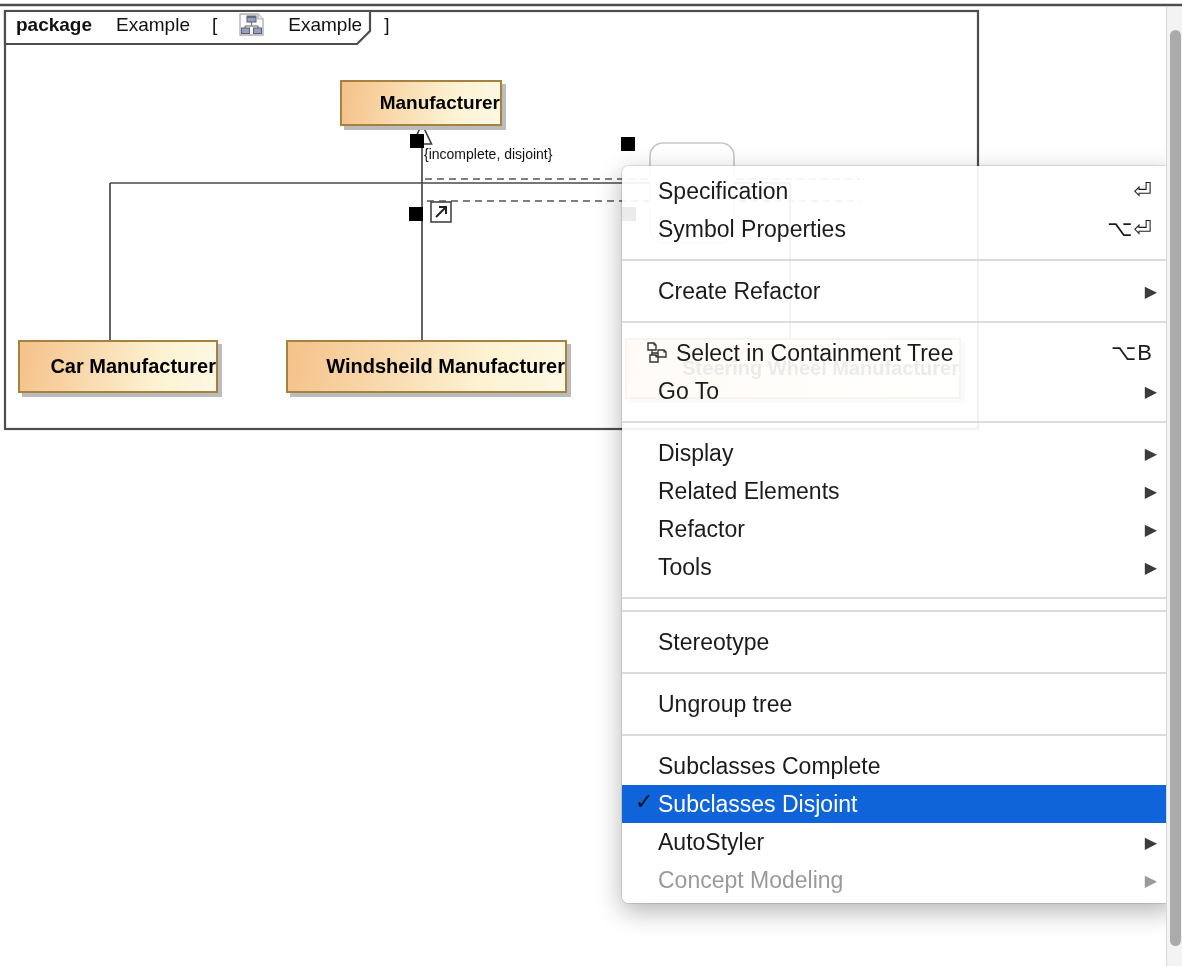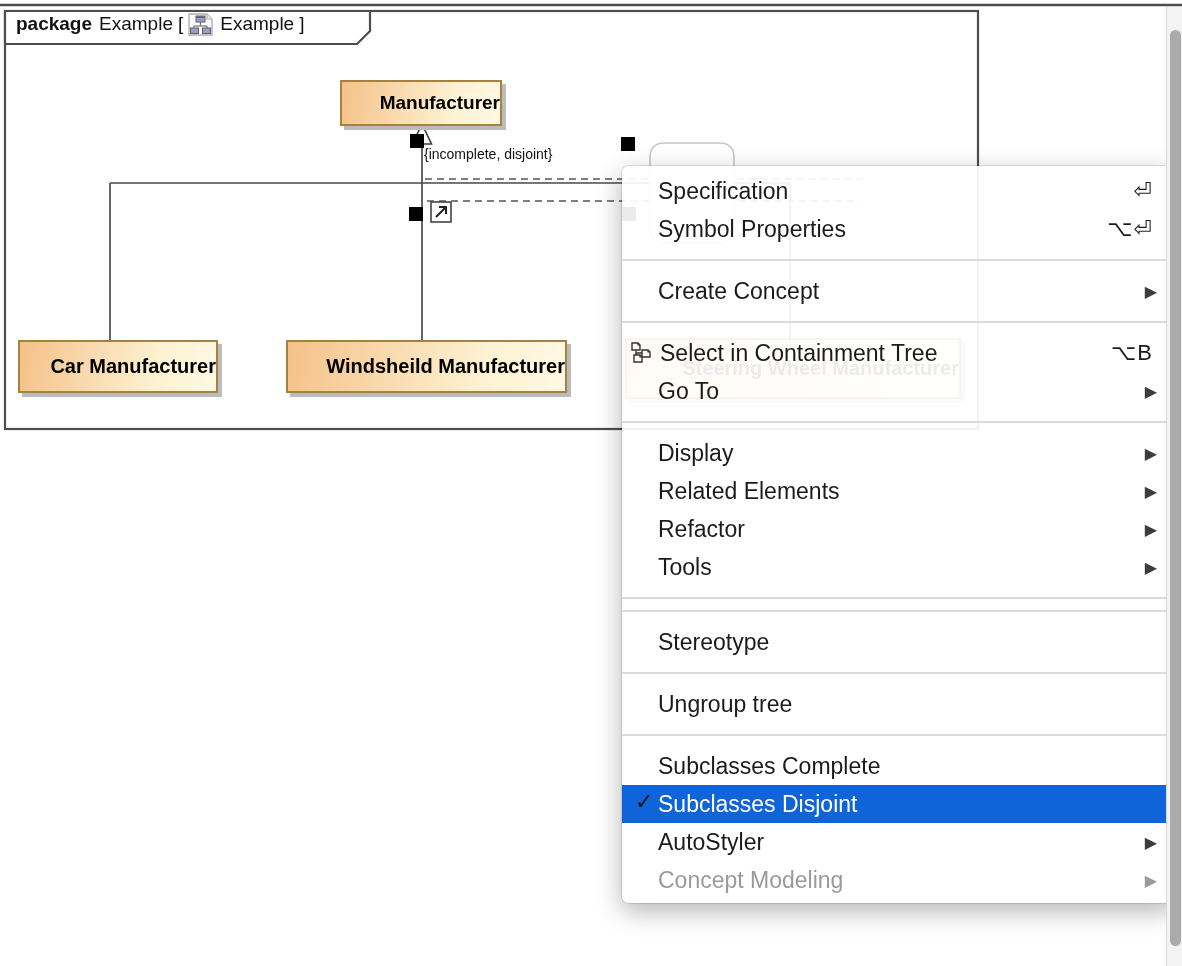--- a/index.html
+++ b/index.html
@@ -1,20 +1,20 @@
 <!DOCTYPE html>
 <html><head>
 <meta charset="utf-8">
 <style>
   html,body{margin:0;padding:0;background:#ffffff;font-family:"Liberation Sans","DejaVu Sans",sans-serif;}
   .stage{position:relative;width:1182px;height:966px;background:#fff;overflow:hidden;}
   .overlay{position:absolute;left:0;top:0;z-index:1;pointer-events:none;}
 
   
-  .tab-text{position:absolute;left:16px;top:13px;z-index:3;display:flex;align-items:flex-start;gap:7px;
+  .tab-text{position:absolute;left:16px;top:13px;z-index:3;display:flex;align-items:center;gap:24px;
     font-size:19px;color:#111;white-space:nowrap;}
   .tab-text .kw{font-weight:bold;}
   .tab-text .br{margin:0 -2px;}
 
   
   .cls{position:absolute;z-index:2;display:flex;align-items:center;justify-content:flex-end;
     background:linear-gradient(100deg,#f5c189 0%,#fdf2d2 70%,#fef8e4 100%);
     border:2px solid #a5823f;box-shadow:4px 4px 0 #bcbcbc;
     font-weight:bold;font-size:20px;color:#000;text-align:center;}
   .cls-manufacturer{left:340px;top:80px;width:158px;height:42px;font-size:19px;}
@@ -32,21 +32,21 @@
   .mi{display:flex;align-items:center;height:38px;padding:0 16px 0 36px;
     font-size:23px;color:#1b1b1b;white-space:nowrap;cursor:default;}
   .mi .lbl{flex:1 1 auto;overflow:hidden;}
   .mi .sc{flex:0 0 auto;font-size:22px;color:#1b1b1b;letter-spacing:1px;margin-right:6px;}
   .mi .arrow{flex:0 0 auto;font-size:16px;color:#3c3c3c;margin-right:2px;}
   .mi.sel{background:#0e64d8;color:#ffffff;}
   .mi.sel .lbl{color:#fff;}
   .mi.dis .lbl,.mi.dis .arrow{color:#9a9a9a;}
   .mi.checked{padding-left:36px;position:relative;}
   .mi.checked .chk{position:absolute;left:13px;top:4px;font-size:22px;color:#101010;}
-  .mi.has-icon{padding-left:8px;}
+  .mi.has-icon{padding-left:24px;}
   .mi .mico{flex:0 0 auto;margin-right:7px;display:flex;align-items:center;}
   .msep{height:2px;background:#dcdcdc;margin:11px 0;}
 
   
   .sb-track{position:absolute;left:1166px;top:7px;width:16px;height:959px;z-index:20;
     background:#f3f3f3;border-left:1px solid #d8d8d8;}
   .sb-thumb{position:absolute;left:3px;top:23px;width:11px;height:916px;background:#ababab;border-radius:6px;}
 </style>
 </head>
 <body>
@@ -124,21 +124,21 @@
     <div class="mi">
       <span class="lbl">Specification</span>
       <span class="sc">⏎</span>
     </div>
     <div class="mi">
       <span class="lbl">Symbol Properties</span>
       <span class="sc">⌥⏎</span>
     </div>
     <div class="msep"></div>
     <div class="mi">
-      <span class="lbl">Create Concept</span>
+      <span class="lbl">Create Refactor</span>
       <span class="arrow">▶</span>
     </div>
     <div class="msep"></div>
     <div class="mi has-icon">
       <span class="mico">
         <svg width="23" height="24" viewBox="0 0 23 24">
           <path d="M2,2 H8 L10,4 V9 H2 Z" fill="#fff" stroke="#333" stroke-width="1.4"></path>
           <path d="M8,2 V4 H10" fill="none" stroke="#333" stroke-width="1.2"></path>
           <path d="M12,9 H18 L20,11 V16 H12 Z" fill="#fff" stroke="#333" stroke-width="1.4"></path>
           <path d="M18,9 V11 H20" fill="none" stroke="#333" stroke-width="1.2"></path>

